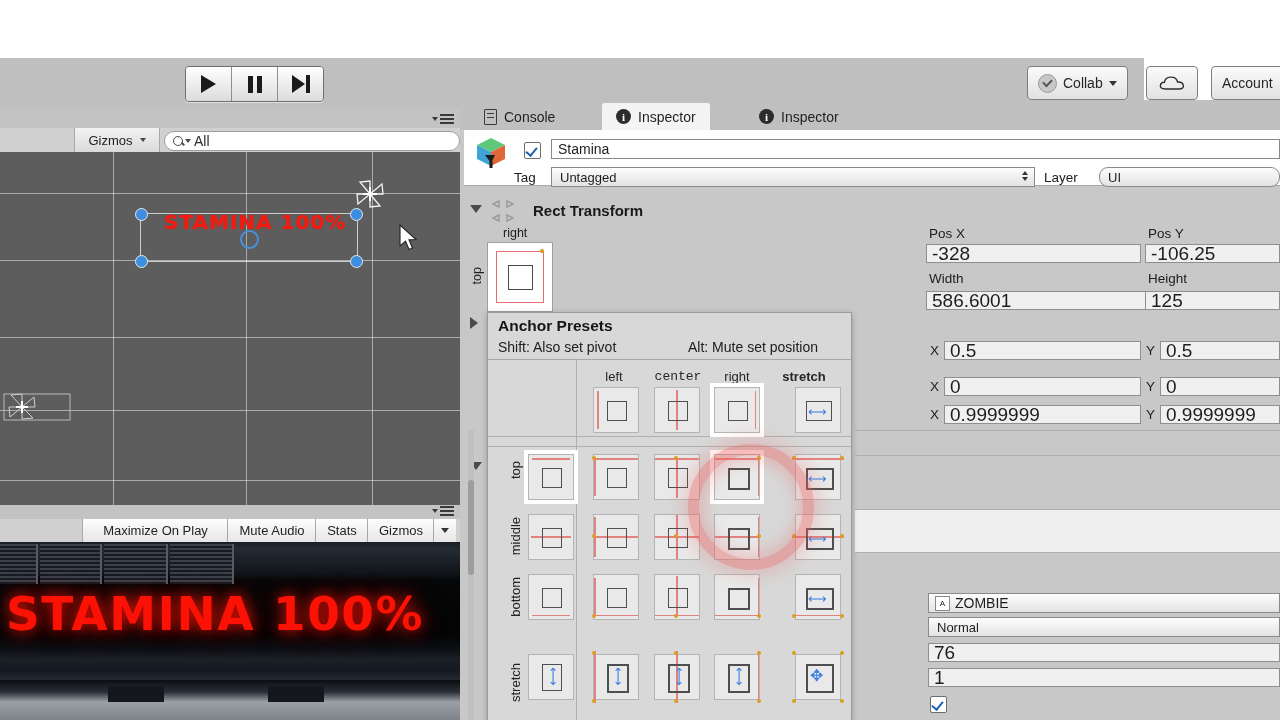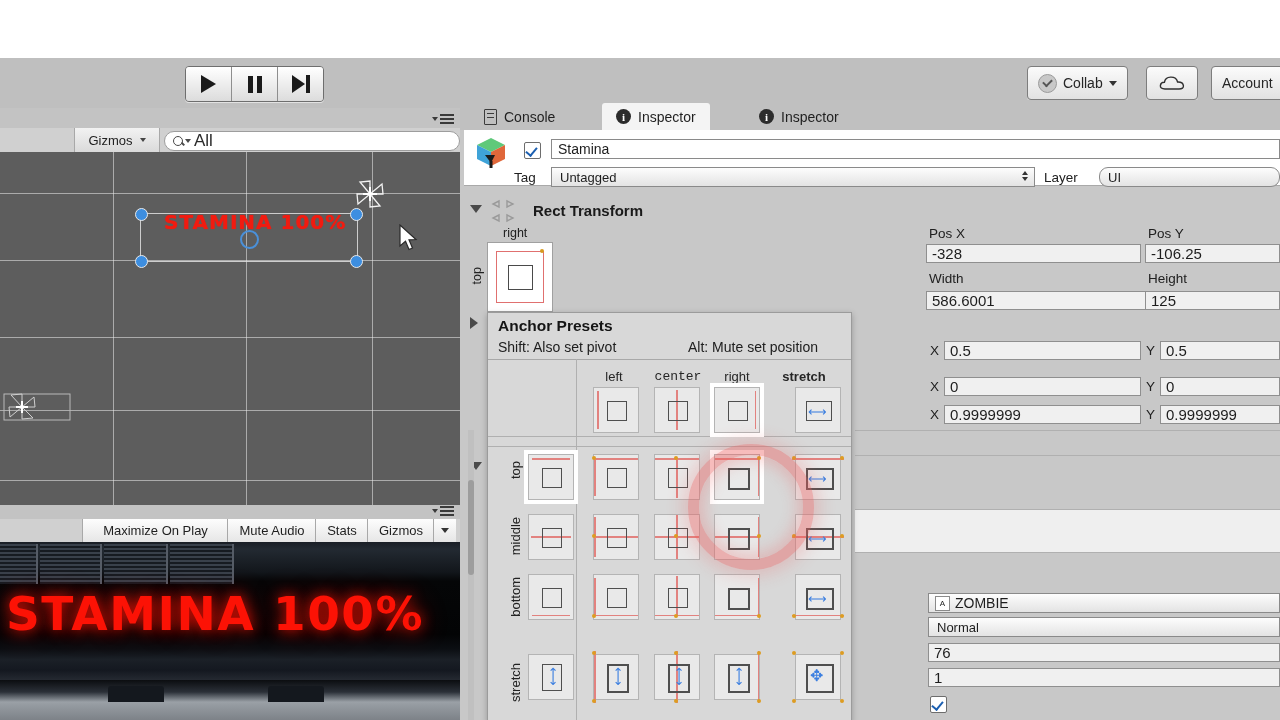--- a/index.html
+++ b/index.html
@@ -1,20 +1,20 @@
 <!DOCTYPE html>
 <html><head>
 <meta charset="utf-8">
 <style>
   html,body{margin:0;padding:0;background:#fff;}
   body{width:1280px;height:720px;overflow:hidden;font-family:"Liberation Sans",sans-serif;-webkit-font-smoothing:antialiased;}
   #app{position:relative;width:1280px;height:720px;background:#ffffff;}
 
   
-  .toolbar{position:absolute;left:0;top:58px;width:1280px;height:50px;background:#bfbfbf;border-bottom:1px solid #9a9a9a;}
+  .toolbar{position:absolute;left:0;top:58px;width:1144px;height:50px;background:#bfbfbf;border-bottom:1px solid #9a9a9a;}
   .playgroup{position:absolute;left:185px;top:8px;display:flex;height:34px;border:1px solid #6e6e6e;border-radius:4px;overflow:hidden;
     box-shadow:0 1px 0 rgba(255,255,255,.55);}
   .playbtn{width:45px;height:34px;display:flex;align-items:center;justify-content:center;
     background:linear-gradient(#ffffff,#dcdcdc);border-right:1px solid #8e8e8e;}
   .playbtn:last-child{border-right:none;}
   .tri{width:0;height:0;border-left:15px solid #1a1a1a;border-top:9px solid transparent;border-bottom:9px solid transparent;}
   .pausebar{width:5px;height:17px;background:#1a1a1a;}
   .pausewrap{display:flex;gap:4px;}
   .stepwrap{display:flex;align-items:center;}
   .steptri{width:0;height:0;border-left:13px solid #1a1a1a;border-top:9px solid transparent;border-bottom:9px solid transparent;}
@@ -37,21 +37,21 @@
   .burger .bc{width:0;height:0;border-left:3px solid transparent;border-right:3px solid transparent;border-top:4px solid #3a3a3a;}
   .burger .bl{display:flex;flex-direction:column;gap:2px;}
   .burger .bl span{display:block;width:14px;height:2px;background:#3a3a3a;}
 
   .scene-toolbar{position:absolute;left:0;top:128px;width:460px;height:24px;background:#d0d0d0;border-bottom:1px solid #8f8f8f;}
   .gizmos-btn{position:absolute;left:74px;top:0;width:84px;height:24px;background:linear-gradient(#f2f2f2,#dadada);
     border-left:1px solid #a8a8a8;border-right:1px solid #a8a8a8;display:flex;align-items:center;justify-content:center;gap:7px;
     font-size:13px;color:#212121;}
   .gizmos-btn .caret{border-top-color:#444;border-left-width:3px;border-right-width:3px;border-top-width:4px;}
   .scene-search{position:absolute;left:164px;top:3px;width:286px;height:18px;background:#fff;border:1px solid #9d9d9d;
-    border-radius:10px;display:flex;align-items:center;padding-left:8px;font-size:17px;color:#2b2b2b;}
+    border-radius:10px;display:flex;align-items:center;padding-left:8px;font-size:14px;color:#2b2b2b;}
   .magni{width:8px;height:8px;border:1.6px solid #4a4a4a;border-radius:50%;position:relative;margin-right:2px;}
   .magni:after{content:"";position:absolute;width:4px;height:1.6px;background:#4a4a4a;transform:rotate(45deg);right:-3px;bottom:0px;}
   .mini-caret{width:0;height:0;border-left:3px solid transparent;border-right:3px solid transparent;border-top:4px solid #4a4a4a;margin-right:3px;}
 
   .scene-canvas{position:absolute;left:0;top:152px;width:460px;height:353px;background:#5d5d5d;overflow:hidden;}
   .gl{position:absolute;background:rgba(235,235,235,.55);}
   .glv{width:1px;height:100%;top:0;}
   .glh{height:1px;width:100%;left:0;}
   .sel-rect{position:absolute;border:1px solid rgba(225,225,225,.85);}
   .handle{position:absolute;width:11px;height:11px;border-radius:50%;background:#3d8ee0;border:1.5px solid #e9e9e9;}
@@ -96,21 +96,21 @@
   .tfield{background:#fff;border:1px solid #8a8a8a;height:20px;font-size:14px;color:#1d1d1d;display:flex;align-items:center;padding-left:6px;box-sizing:border-box;}
   .popfield{background:linear-gradient(#fdfdfd,#e3e3e3);border:1px solid #8a8a8a;height:20px;font-size:13px;color:#1d1d1d;display:flex;align-items:center;padding-left:8px;box-sizing:border-box;position:relative;}
   .updown{position:absolute;right:6px;top:3px;display:flex;flex-direction:column;gap:2px;align-items:center;}
   .updown .u{width:0;height:0;border-left:3px solid transparent;border-right:3px solid transparent;border-bottom:4px solid #333;}
   .updown .d{width:0;height:0;border-left:3px solid transparent;border-right:3px solid transparent;border-top:4px solid #333;}
   .foldout{width:0;height:0;border-left:6px solid transparent;border-right:6px solid transparent;border-top:8px solid #4a4a4a;}
   .foldout.right{border-top:6px solid transparent;border-bottom:6px solid transparent;border-left:8px solid #4a4a4a;border-right:none;}
   .comp-title{font-size:15px;font-weight:bold;color:#1a1a1a;}
 
   .fieldlabel{font-size:13.5px;color:#202020;}
-  .numfield{background:#f0f0f0;border:1px solid #8f8f8f;height:19px;font-size:15px;color:#1d1d1d;display:flex;align-items:center;padding-left:5px;box-sizing:border-box;}
+  .numfield{background:#f0f0f0;border:1px solid #8f8f8f;height:19px;font-size:19px;color:#1d1d1d;display:flex;align-items:center;padding-left:5px;box-sizing:border-box;}
 
   
   .anchor-prev{position:absolute;left:487px;top:242px;width:64px;height:68px;background:#fff;border:1px solid #a0a0a0;}
   .ap-red{position:absolute;border:1px solid #e0706f;}
   .ap-inner{position:absolute;border:1.4px solid #4a4a4a;}
   .ap-dot{position:absolute;width:4px;height:4px;background:#d79a1f;border-radius:50%;}
 
   
   .ap-pop{position:absolute;left:487px;top:312px;width:363px;height:408px;background:#d8d8d8;border:1px solid #9b9b9b;
     box-shadow:0 2px 6px rgba(0,0,0,.25);overflow:hidden;}

